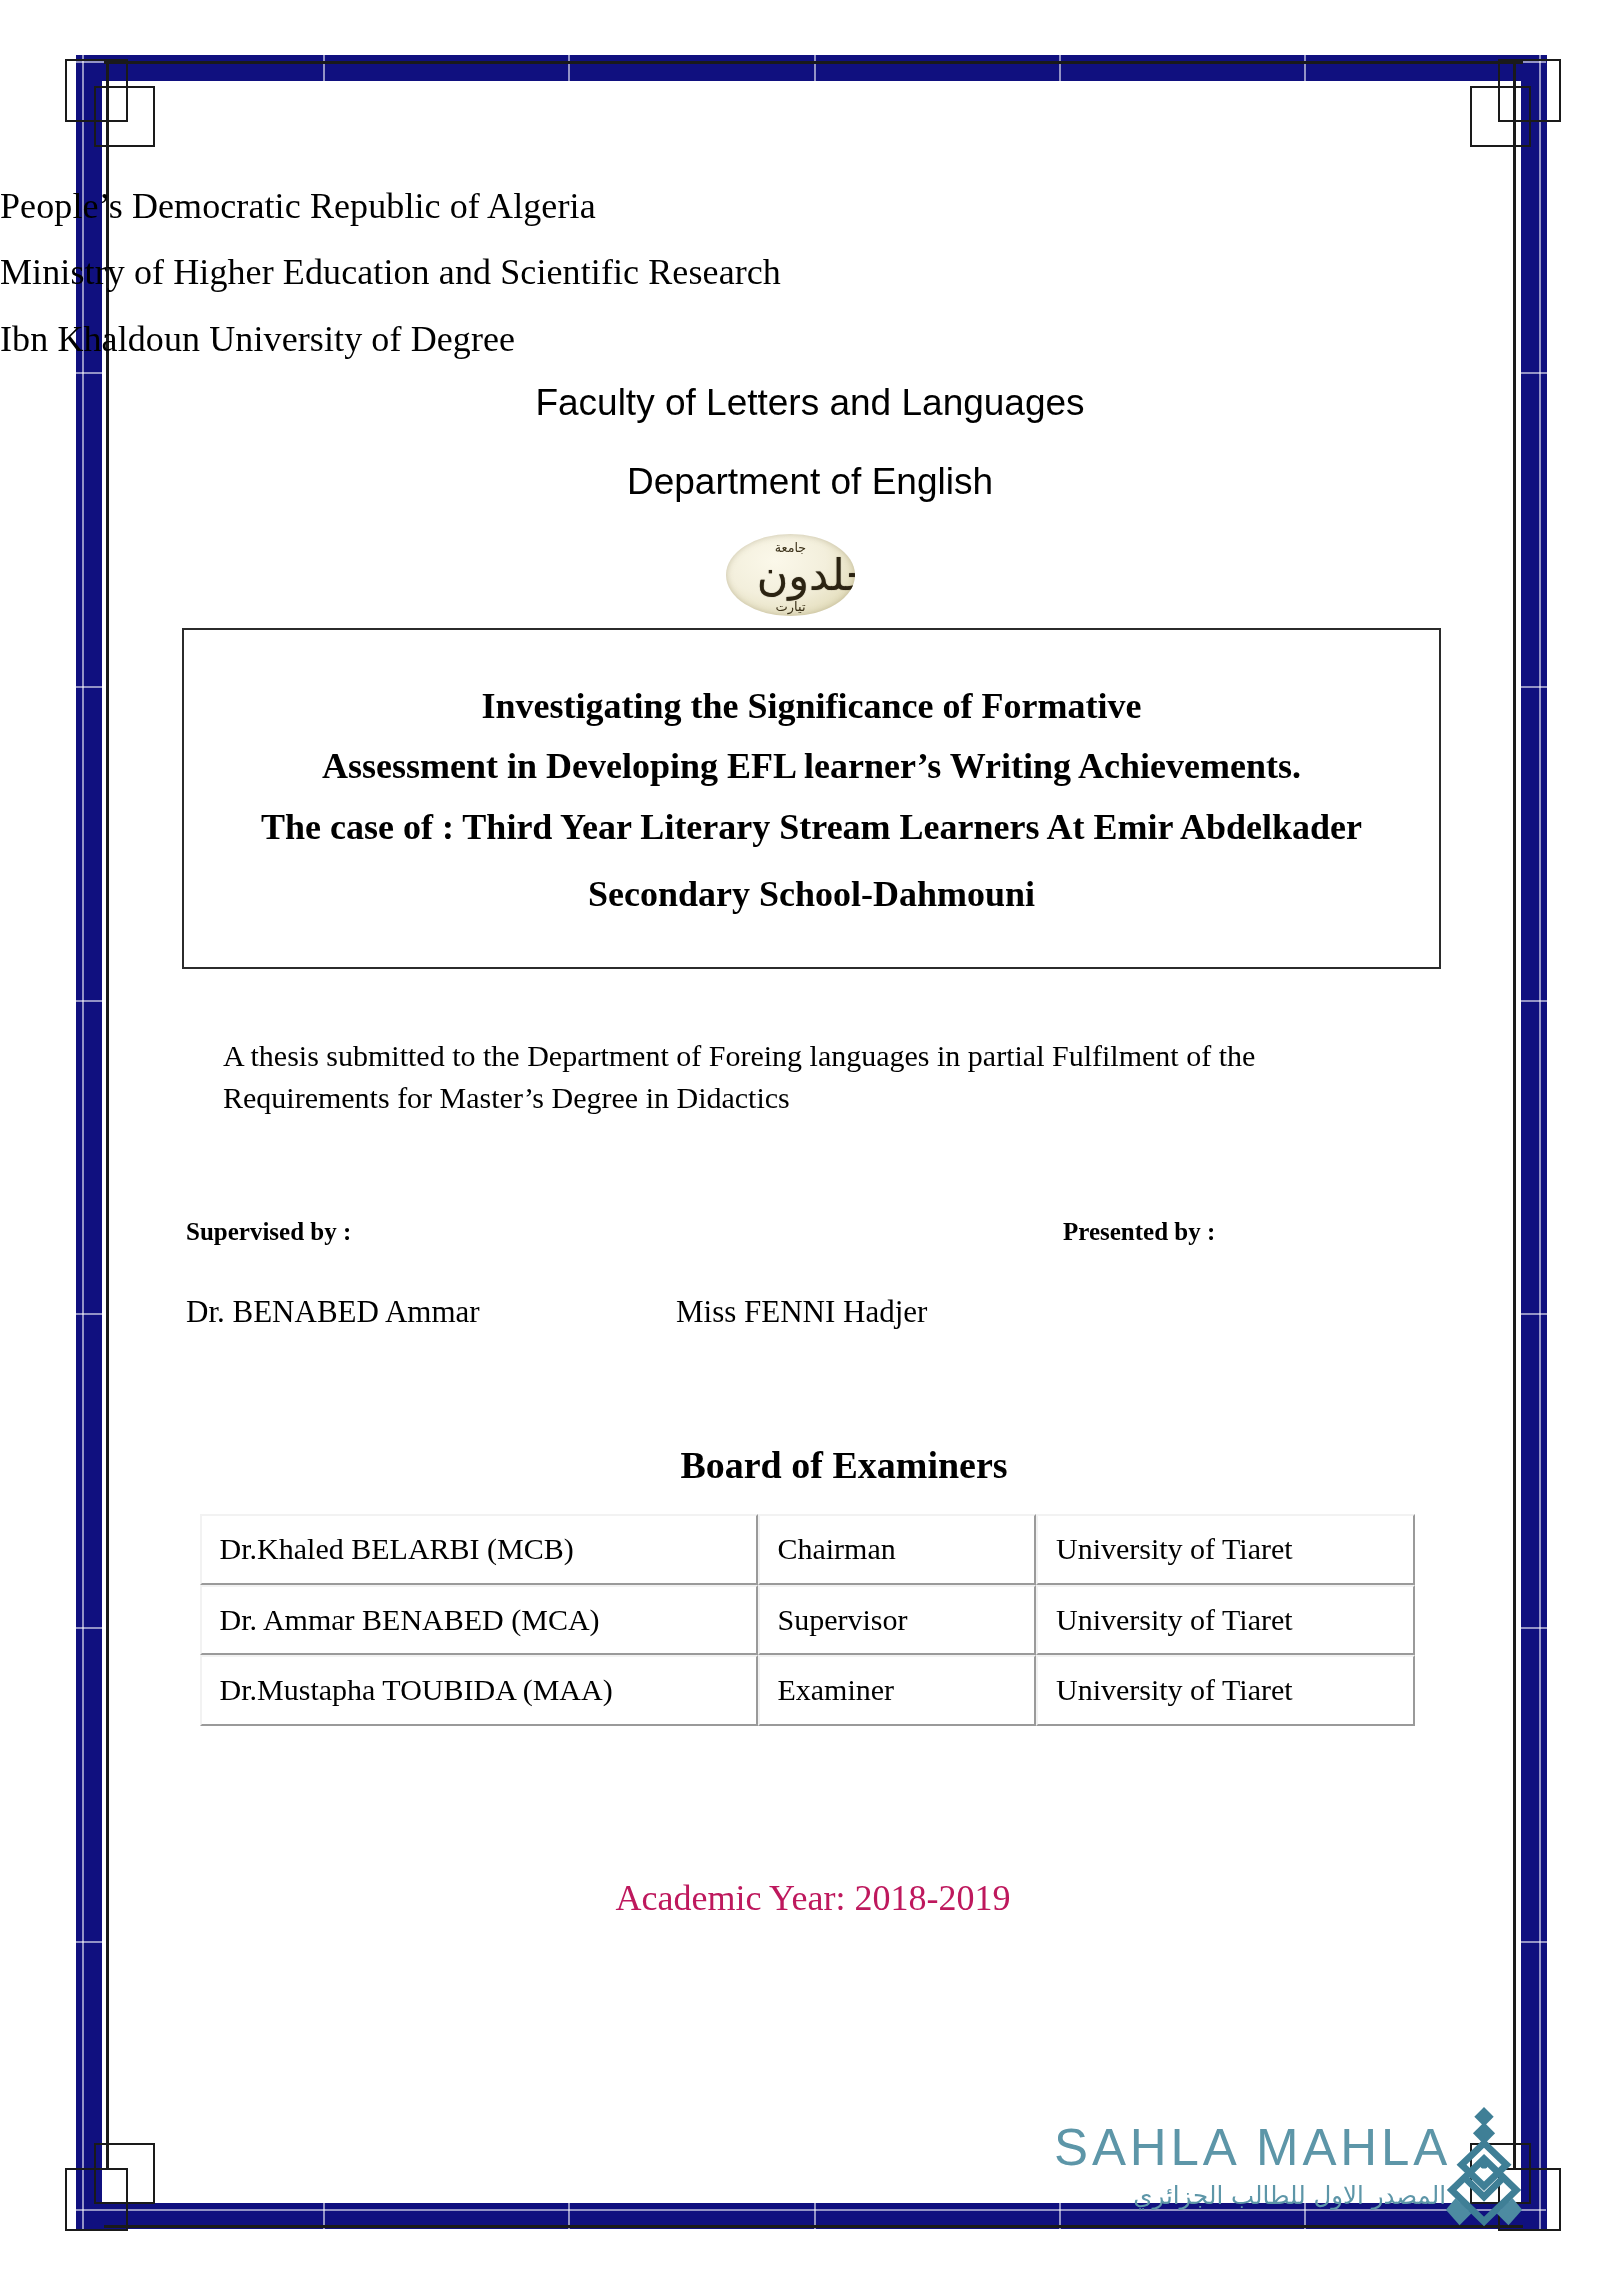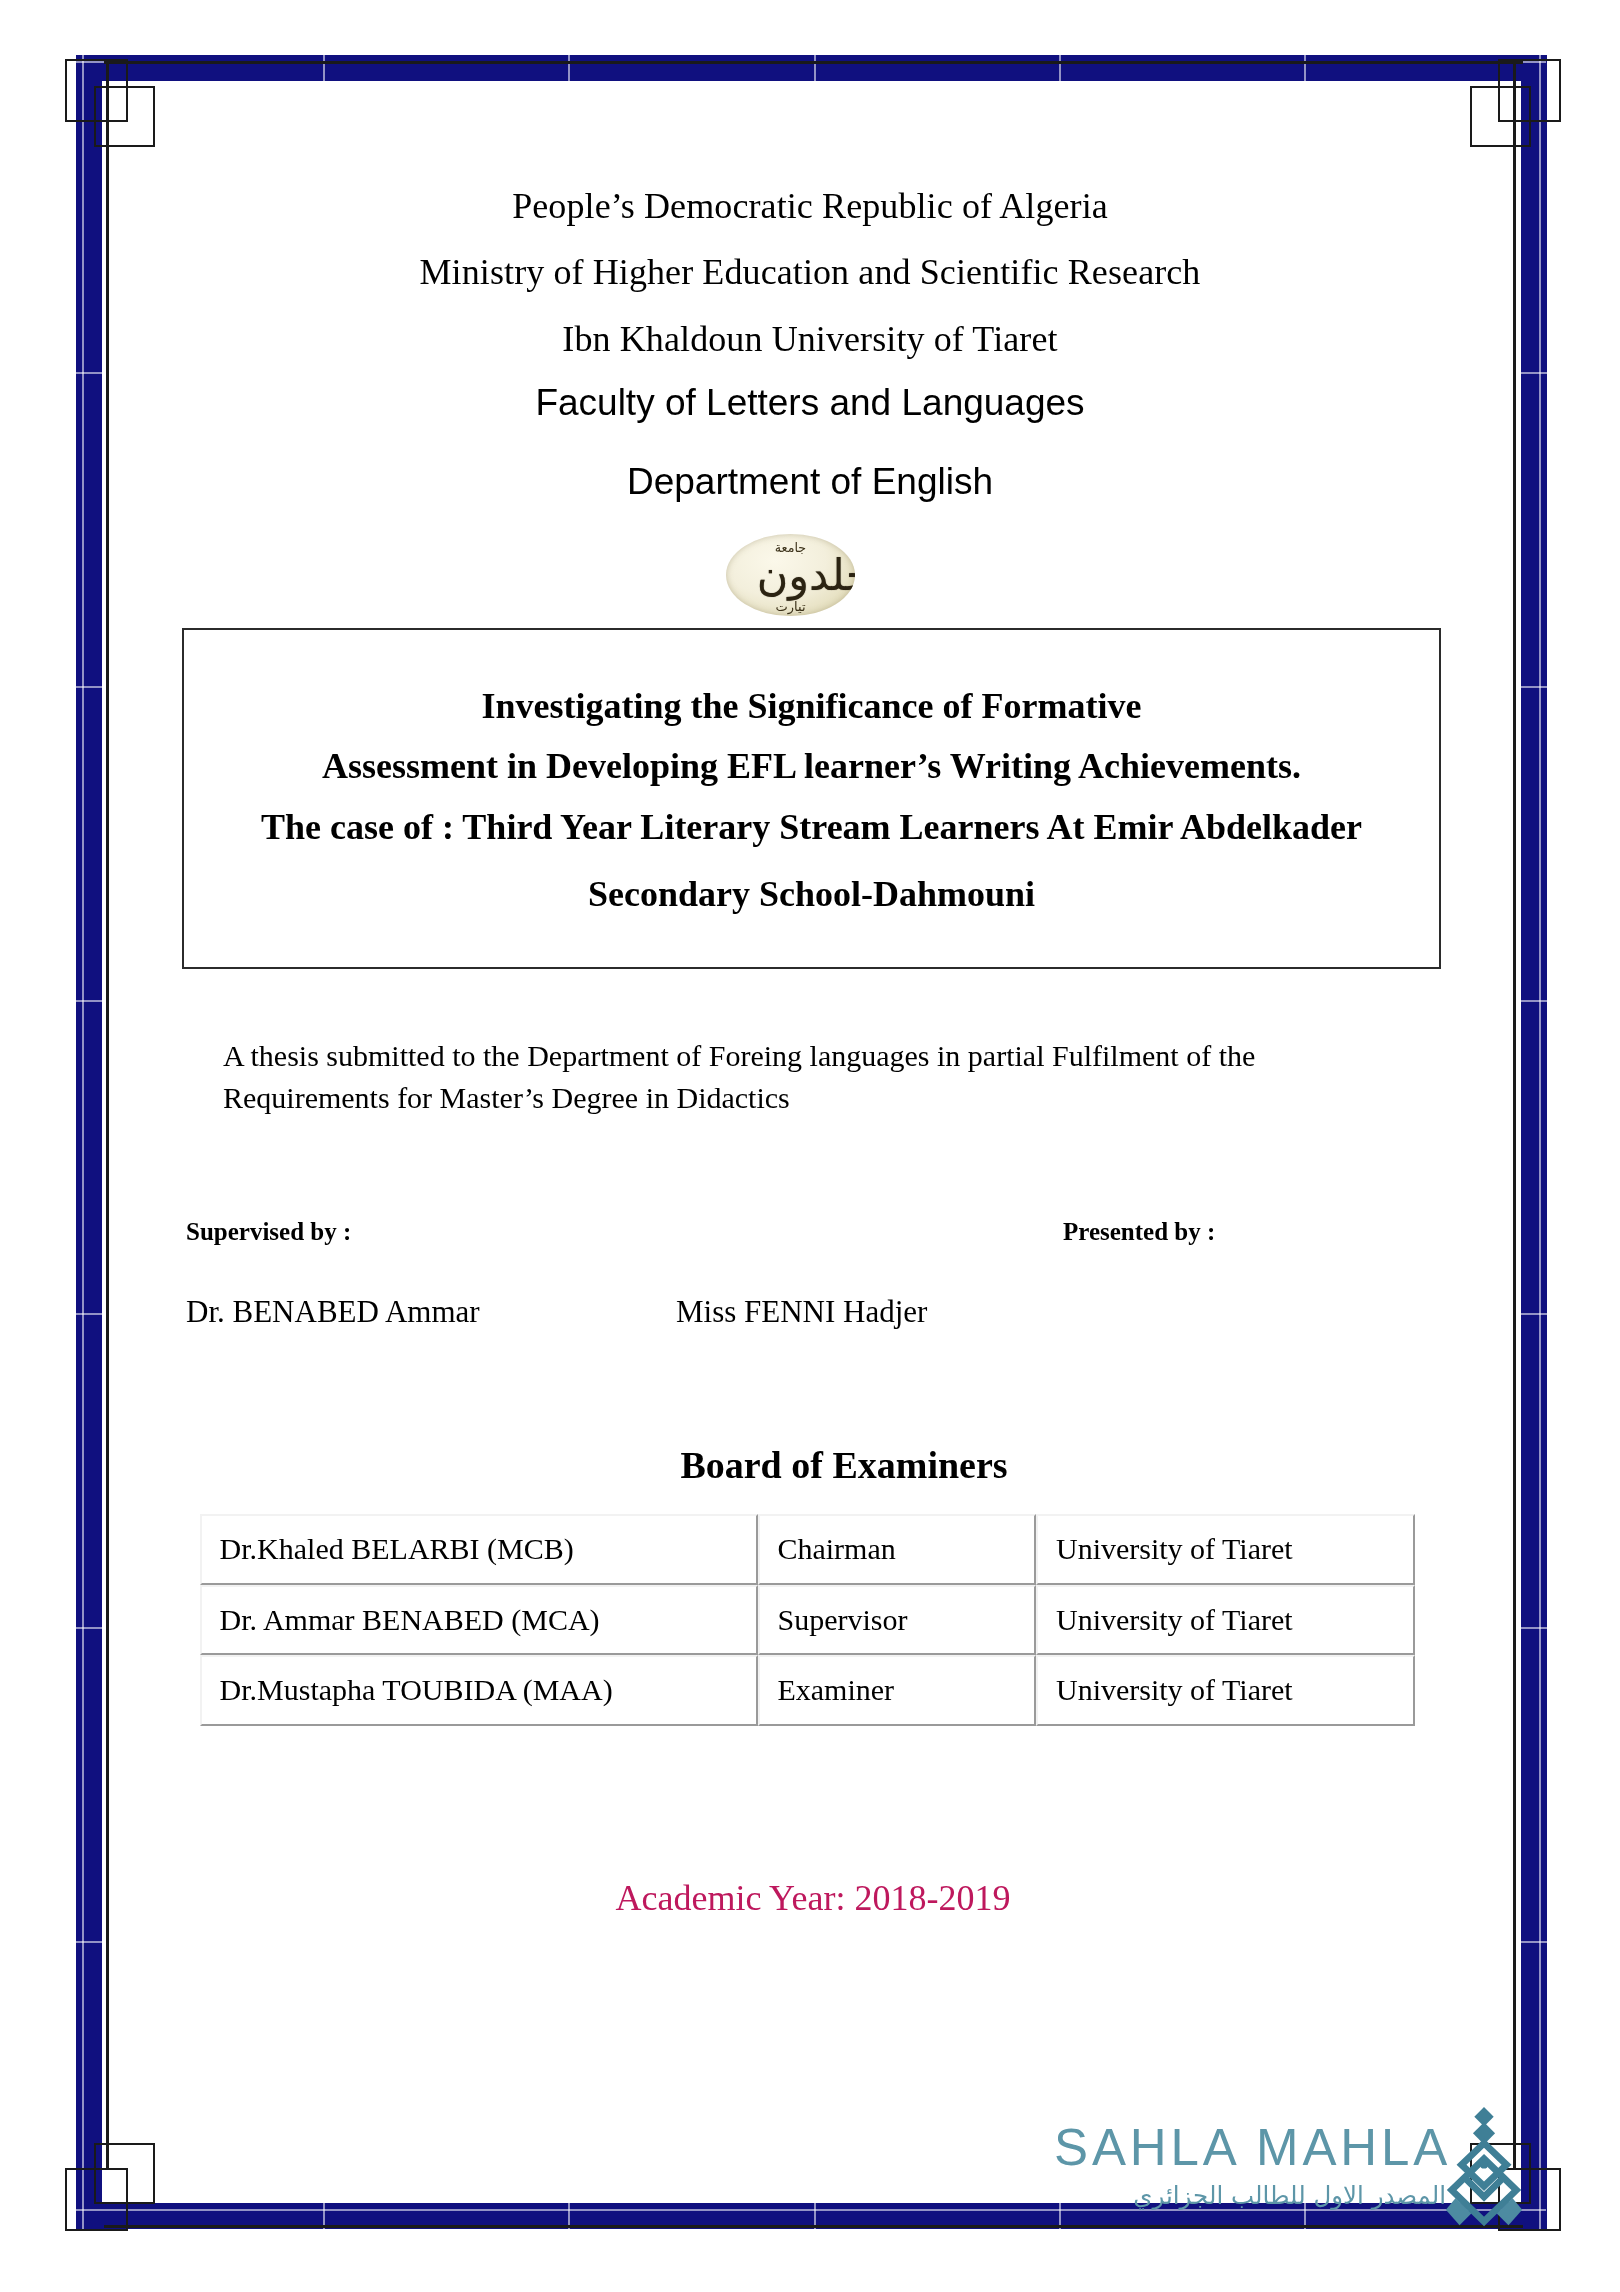--- a/index.html
+++ b/index.html
@@ -53,21 +53,21 @@
   .content {
     position: absolute;
     left: 0; top: 0;
     width: 1620px;
     height: 2293px;
   }
 
   .hdr-serif {
     position: absolute;
     width: 100%;
-    text-align: center;
+    text-align: left;
     font-family: "Liberation Serif", "DejaVu Serif", serif;
     font-size: 36px;
     letter-spacing: 0.1px;
     color: #000;
     white-space: nowrap;
   }
   .hdr-sans {
     position: absolute;
     width: 100%;
     text-align: center;
@@ -310,21 +310,21 @@
   <div class="corner-box" style="left:94px;  top:2143px;width:57px; height:57px;"></div>
 
   <div class="corner-box" style="left:1498px;top:2168px;width:59px; height:59px;"></div>
   <div class="corner-box" style="left:1470px;top:2143px;width:57px; height:57px;"></div>
 </div>
 
 <div class="content">
 
   <div class="hdr-serif" style="top:185px;">People’s Democratic Republic of Algeria</div>
   <div class="hdr-serif" style="top:251px;">Ministry of Higher Education and Scientific Research</div>
-  <div class="hdr-serif" style="top:318px;">Ibn Khaldoun University of Tiaret</div>
+  <div class="hdr-serif" style="top:318px;">Ibn Khaldoun University of Degree</div>
   <div class="hdr-sans" style="top:382px;">Faculty of Letters and Languages</div>
   <div class="hdr-sans" style="top:461px;">Department of English</div>
 
   <div class="emblem">
     <div class="emblem-arabic-small">جامعة</div>
     <div class="emblem-arabic">خلدون</div>
     <div class="emblem-arabic-bottom">تيارت</div>
   </div>
 
   <div class="title-box">

